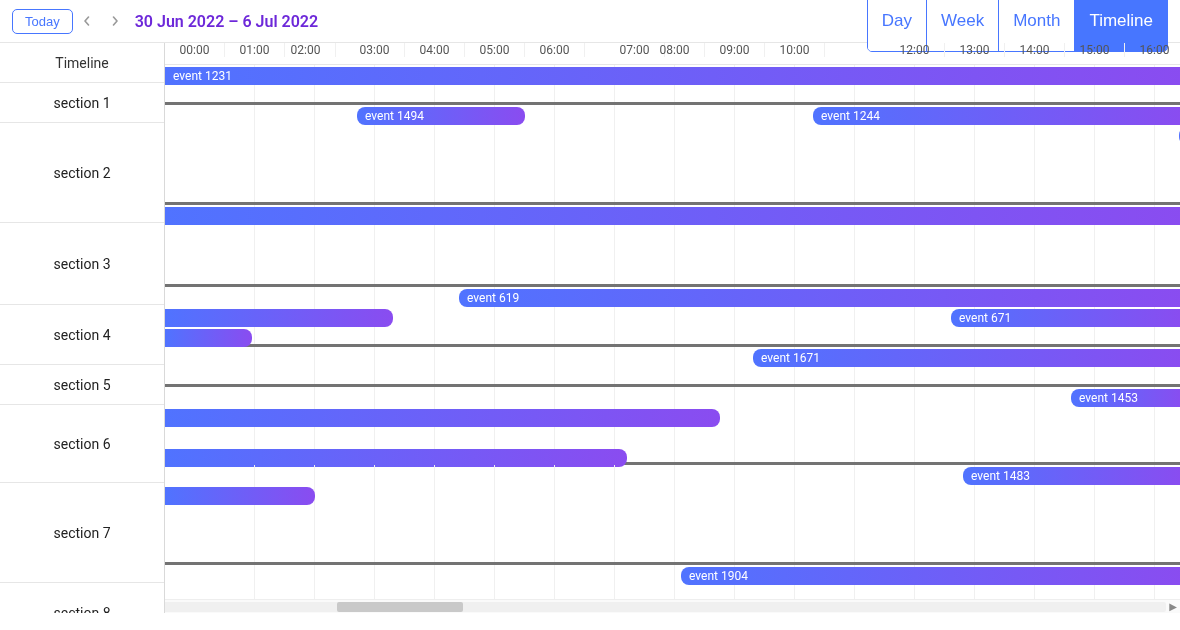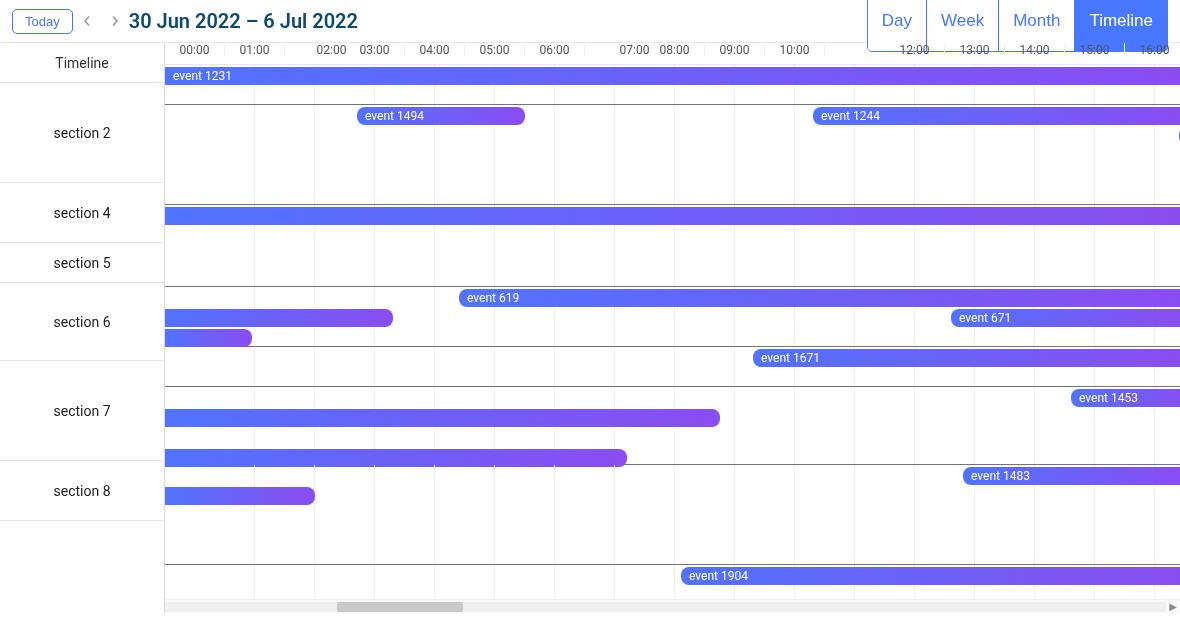--- a/index.html
+++ b/index.html
@@ -31,21 +31,21 @@
     padding: 4px 12px;
     font-size: 13px;
     cursor: pointer;
   }
   .nav-arrow {
     width: 28px; height: 28px;
     display: inline-flex; align-items: center; justify-content: center;
     color: #999; cursor: pointer; border-radius: 4px;
   }
   .date-range {
-    font-size: 20px; font-weight: 600; color: #0c4a6e; 
+    font-size: 16px; font-weight: 600; color: #6d28d9; margin-left: 6px;
   }
   .view-group {
     display: inline-flex; border: 1px solid #4776ff; border-radius: 5px; overflow: hidden;
   }
   .view-btn {
     padding: 20px 14px; font-size: 17px; background: #fff; color: #4776ff; cursor: pointer;
     border: none; border-right: 1px solid #4776ff;
   }
   .view-btn:last-child { border-right: none; }
   .view-btn.active { background: #4776ff; color: #fff; }
@@ -92,21 +92,21 @@
   .hour-cell {
     width: 60px; flex: 0 0 60px; font-size:12px; color:#555;
     display:flex; align-items:center; justify-content:center;
     border-right: 1px solid #f0f0f0;
   }
   .rows {
     position: relative;
   }
   .row-bg {
     position: relative;
-    border-bottom: 1px solid #737373;
+    border-bottom: 3px solid #737373;
   }
   .row-grid {
     position:absolute; inset:0; display:flex;
   }
   .grid-cell {
     width:60px; flex:0 0 60px; border-right:1px solid #f0f0f0;
   }
   .events-layer { position: relative; height: 100%; }
   .event {
     position: absolute;
@@ -159,34 +159,36 @@
     <button class="view-btn active">Timeline</button>
   </div>
 </div>
 <div class="divider"></div>
 
 <div class="timeline">
 
   <div class="sidebar">
     <div class="sidebar-header">Timeline</div>
     <div id="sidebar-rows">
+        <div class="section-row-label" style="height: 40px;">section 1</div>
         <div class="section-row-label" style="height: 100px;">section 2</div>
+        <div class="section-row-label" style="height: 82px;">section 3</div>
         <div class="section-row-label" style="height: 60px;">section 4</div>
         <div class="section-row-label" style="height: 40px;">section 5</div>
         <div class="section-row-label" style="height: 78px;">section 6</div>
         <div class="section-row-label" style="height: 100px;">section 7</div>
         <div class="section-row-label" style="height: 60px;">section 8</div>
       </div>
   </div>
 
   <div class="grid-area">
     <div class="hours-header" id="hours-header">
         <div class="hour-cell" style="position: absolute; left: 0px; width: 60px;">00:00</div>
         <div class="hour-cell" style="position: absolute; left: 60px; width: 60px;">01:00</div>
-        <div class="hour-cell" style="position: absolute; left: 137px; width: 60px;">02:00</div>
+        <div class="hour-cell" style="position: absolute; left: 111px; width: 60px;">02:00</div>
         <div class="hour-cell" style="position: absolute; left: 180px; width: 60px;">03:00</div>
         <div class="hour-cell" style="position: absolute; left: 240px; width: 60px;">04:00</div>
         <div class="hour-cell" style="position: absolute; left: 300px; width: 60px;">05:00</div>
         <div class="hour-cell" style="position: absolute; left: 360px; width: 60px;">06:00</div>
         <div class="hour-cell" style="position: absolute; left: 440px; width: 60px;">07:00</div>
         <div class="hour-cell" style="position: absolute; left: 480px; width: 60px;">08:00</div>
         <div class="hour-cell" style="position: absolute; left: 540px; width: 60px;">09:00</div>
         <div class="hour-cell" style="position: absolute; left: 600px; width: 60px;">10:00</div>
         <div class="hour-cell" style="position: absolute; left: 660px; width: 60px; margin-top: 25px;">11:00</div>
         <div class="hour-cell" style="position: absolute; left: 720px; width: 60px;">12:00</div>

